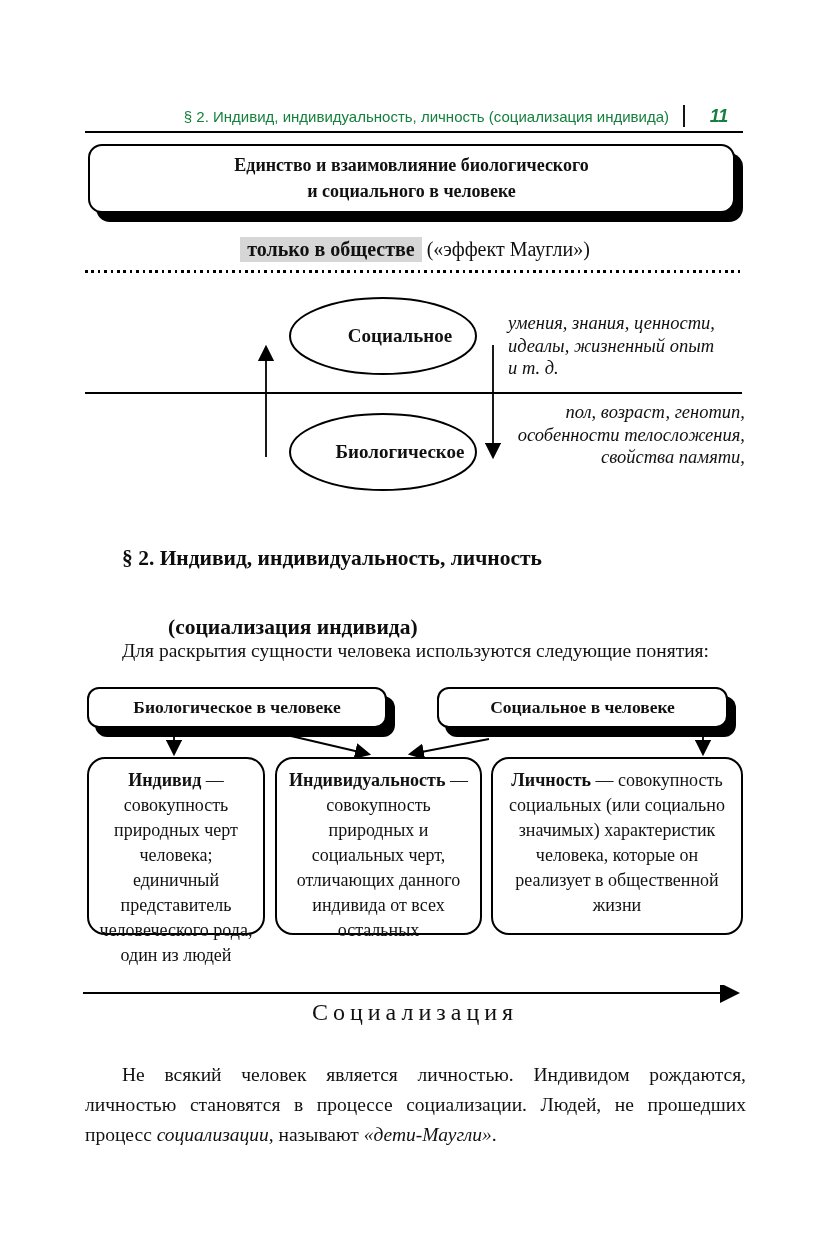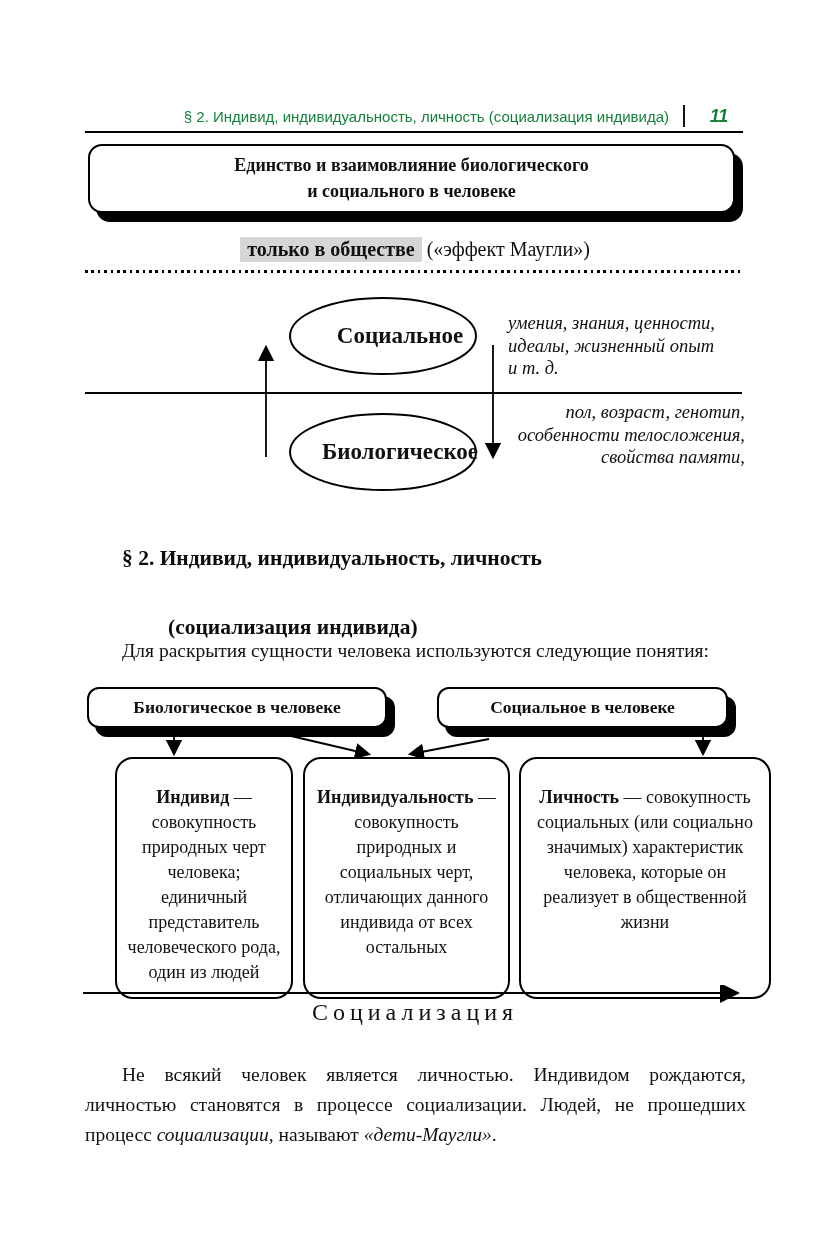--- a/index.html
+++ b/index.html
@@ -37,21 +37,21 @@
   .society-highlight { font-weight:bold; background:#d6d6d6; padding:1px 7px 2px 7px; }
   .dotted-rule {
     position:absolute; left:85px; top:270px; width:658px; height:3px;
     background-image:repeating-linear-gradient(to right,#000 0 2.6px,transparent 2.6px 6.4px);
   }
 
   
   .diagram1-svg { position:absolute; left:0; top:280px; }
   .ellipse-label {
     position:absolute; width:220px; text-align:center;
-    font-weight:bold; font-size:23px; line-height:24px;font-family:Liberation Serif, serif;
+    font-weight:bold; font-size:19px; line-height:24px;font-family:Liberation Serif, serif;
   }
   .social-label { left:290px; top:324px; }
   .bio-label    { left:290px; top:440px; }
   .notes { position:absolute; font-style:italic; font-size:18.5px; line-height:22.5px; }
   .notes-social { left:508px; top:312px; width:225px; text-align:left; }
   .notes-bio    { left:488px; top:401px; width:257px; text-align:right; }
 
   
   .section-heading {
     position:absolute; left:122px; top:544px; width:620px;
@@ -67,23 +67,23 @@
 
   
   .src-box {
     position:absolute; height:37px; font-size:17.5px; line-height:37px;
     border-radius:12px;
   }
   .src-left  { left:87px;  top:687px; width:296px; }
   .src-right { left:437px; top:687px; width:287px; }
   .connector-svg { position:absolute; left:0; top:729px; }
   .cbox {
-    position:absolute; top:757px; height:242px; box-sizing:border-box;
+    position:absolute; top:757px; height:178px; box-sizing:border-box;
     background:#fff; border:2px solid #000; border-radius:18px;
-    padding:26px 8px; text-align:center; font-size:18px; line-height:25px;margin-left:28px;
+    padding:9px 8px; text-align:center; font-size:18px; line-height:25px;
   }
   .cbox-1 { left:87px;  width:178px; }
   .cbox-2 { left:275px; width:207px; }
   .cbox-3 { left:491px; width:252px; }
   .axis-svg { position:absolute; left:0; top:985px; }
   .axis-label {
     position:absolute; left:85px; top:999px; width:660px; text-align:center;
     font-size:24px; letter-spacing:5px;
   }
 </style>

